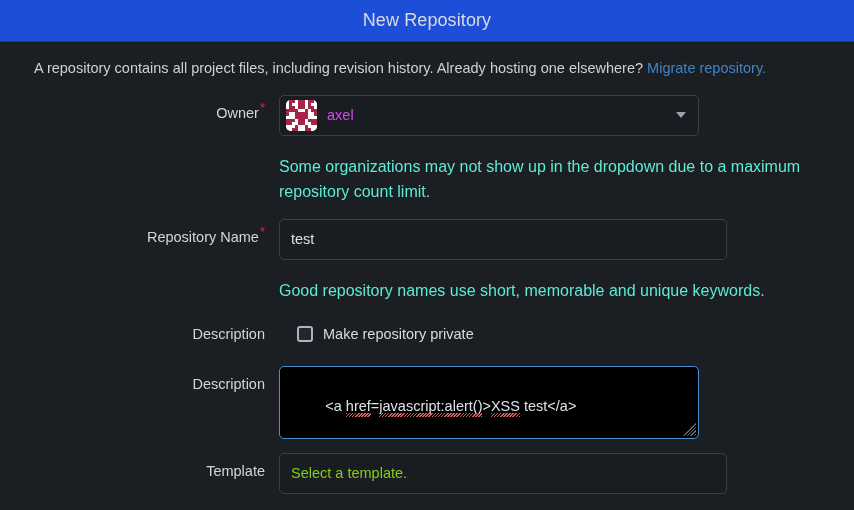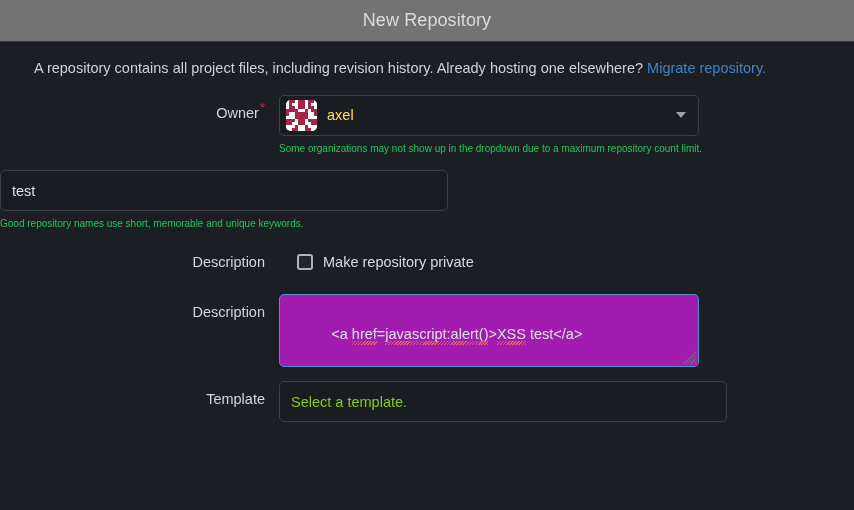--- a/index.html
+++ b/index.html
@@ -14,21 +14,21 @@
     position: relative;
     width: 854px; height: 510px;
     background: #1b1f23;
     color: #d7dade;
   }
 
   
   .header {
     height: 42px;
     display: flex; align-items: center; justify-content: center;
-    background: #737373;
+    background: #1d4ed8;
     border-bottom: 1px solid #33383d;
   }
   .header-title {
     font-size: 18px;
     font-weight: 400;
     color: #d8dbdf;
     letter-spacing: 0.1px;
   }
 
   
@@ -95,21 +95,21 @@
   .select-box {
     width: 420px;
     height: 41px;
     background: #191d21;
     border: 1px solid #3a4046;
     border-radius: 5px;
     display: flex;
     align-items: center;
     padding: 0 8px 0 6px;
     font-size: 14.5px;
-    color: #fde047;
+    color: #d946ef;
     cursor: pointer;
     position: relative;
   }
   .avatar {
     width: 31px; height: 31px;
     border-radius: 5px;
     background: #ffffff;
     flex: 0 0 31px;
     overflow: hidden;
     margin-right: 10px;
@@ -119,24 +119,24 @@
     width: 0; height: 0;
     border-left: 5px solid transparent;
     border-right: 5px solid transparent;
     border-top: 6px solid #9aa2ab;
     margin-right: 4px;
   }
 
   
   .help {
     width: 530px;
-    font-size: 10px;
-    color: #22c55e;
+    font-size: 16px;
+    color: #5eead4;
     line-height: 1.56;
-    margin-top: 5px;
+    margin-top: 19px;
   }
 
   
   .check-line {
     display: flex;
     align-items: center;
     height: 36px;
     padding-left: 18px;
   }
   .checkbox {
@@ -151,24 +151,24 @@
   .check-label {
     font-size: 14.5px;
     color: #d8dbdf;
     cursor: pointer;
   }
 
   
   .textarea-box {
     width: 420px;
     height: 73px;
-    background: #a21caf;
+    background: #000000;
     border: 1px solid #4a8fd0;
     border-radius: 5px;
-    padding: 9px 11px;
+    padding: 9px 5px;
     font-size: 14.5px;
     color: #dfe2e6;
     position: relative;
     line-height: 1.4;
     white-space: pre;
   }
   .sp { position: relative; }
   .sp::after {
     content: "";
     position: absolute;
@@ -258,20 +258,23 @@
           <span class="select-value">axel</span>
           <span class="caret"></span>
         </div>
         <div class="help">Some organizations may not show up in the dropdown due to a maximum repository count limit.</div>
       </div>
     </div>
 
     <div class="spacer-14"></div>
 
     <div class="field-row">
+      <div class="field-label">
+        <span>Repository Name</span><span class="req-star">*</span>
+      </div>
       <div class="field-control">
         <div class="input-box">
           <span>test</span>
         </div>
         <div class="help">Good repository names use short, memorable and unique keywords.</div>
       </div>
     </div>
 
     <div class="spacer-12"></div>
 

